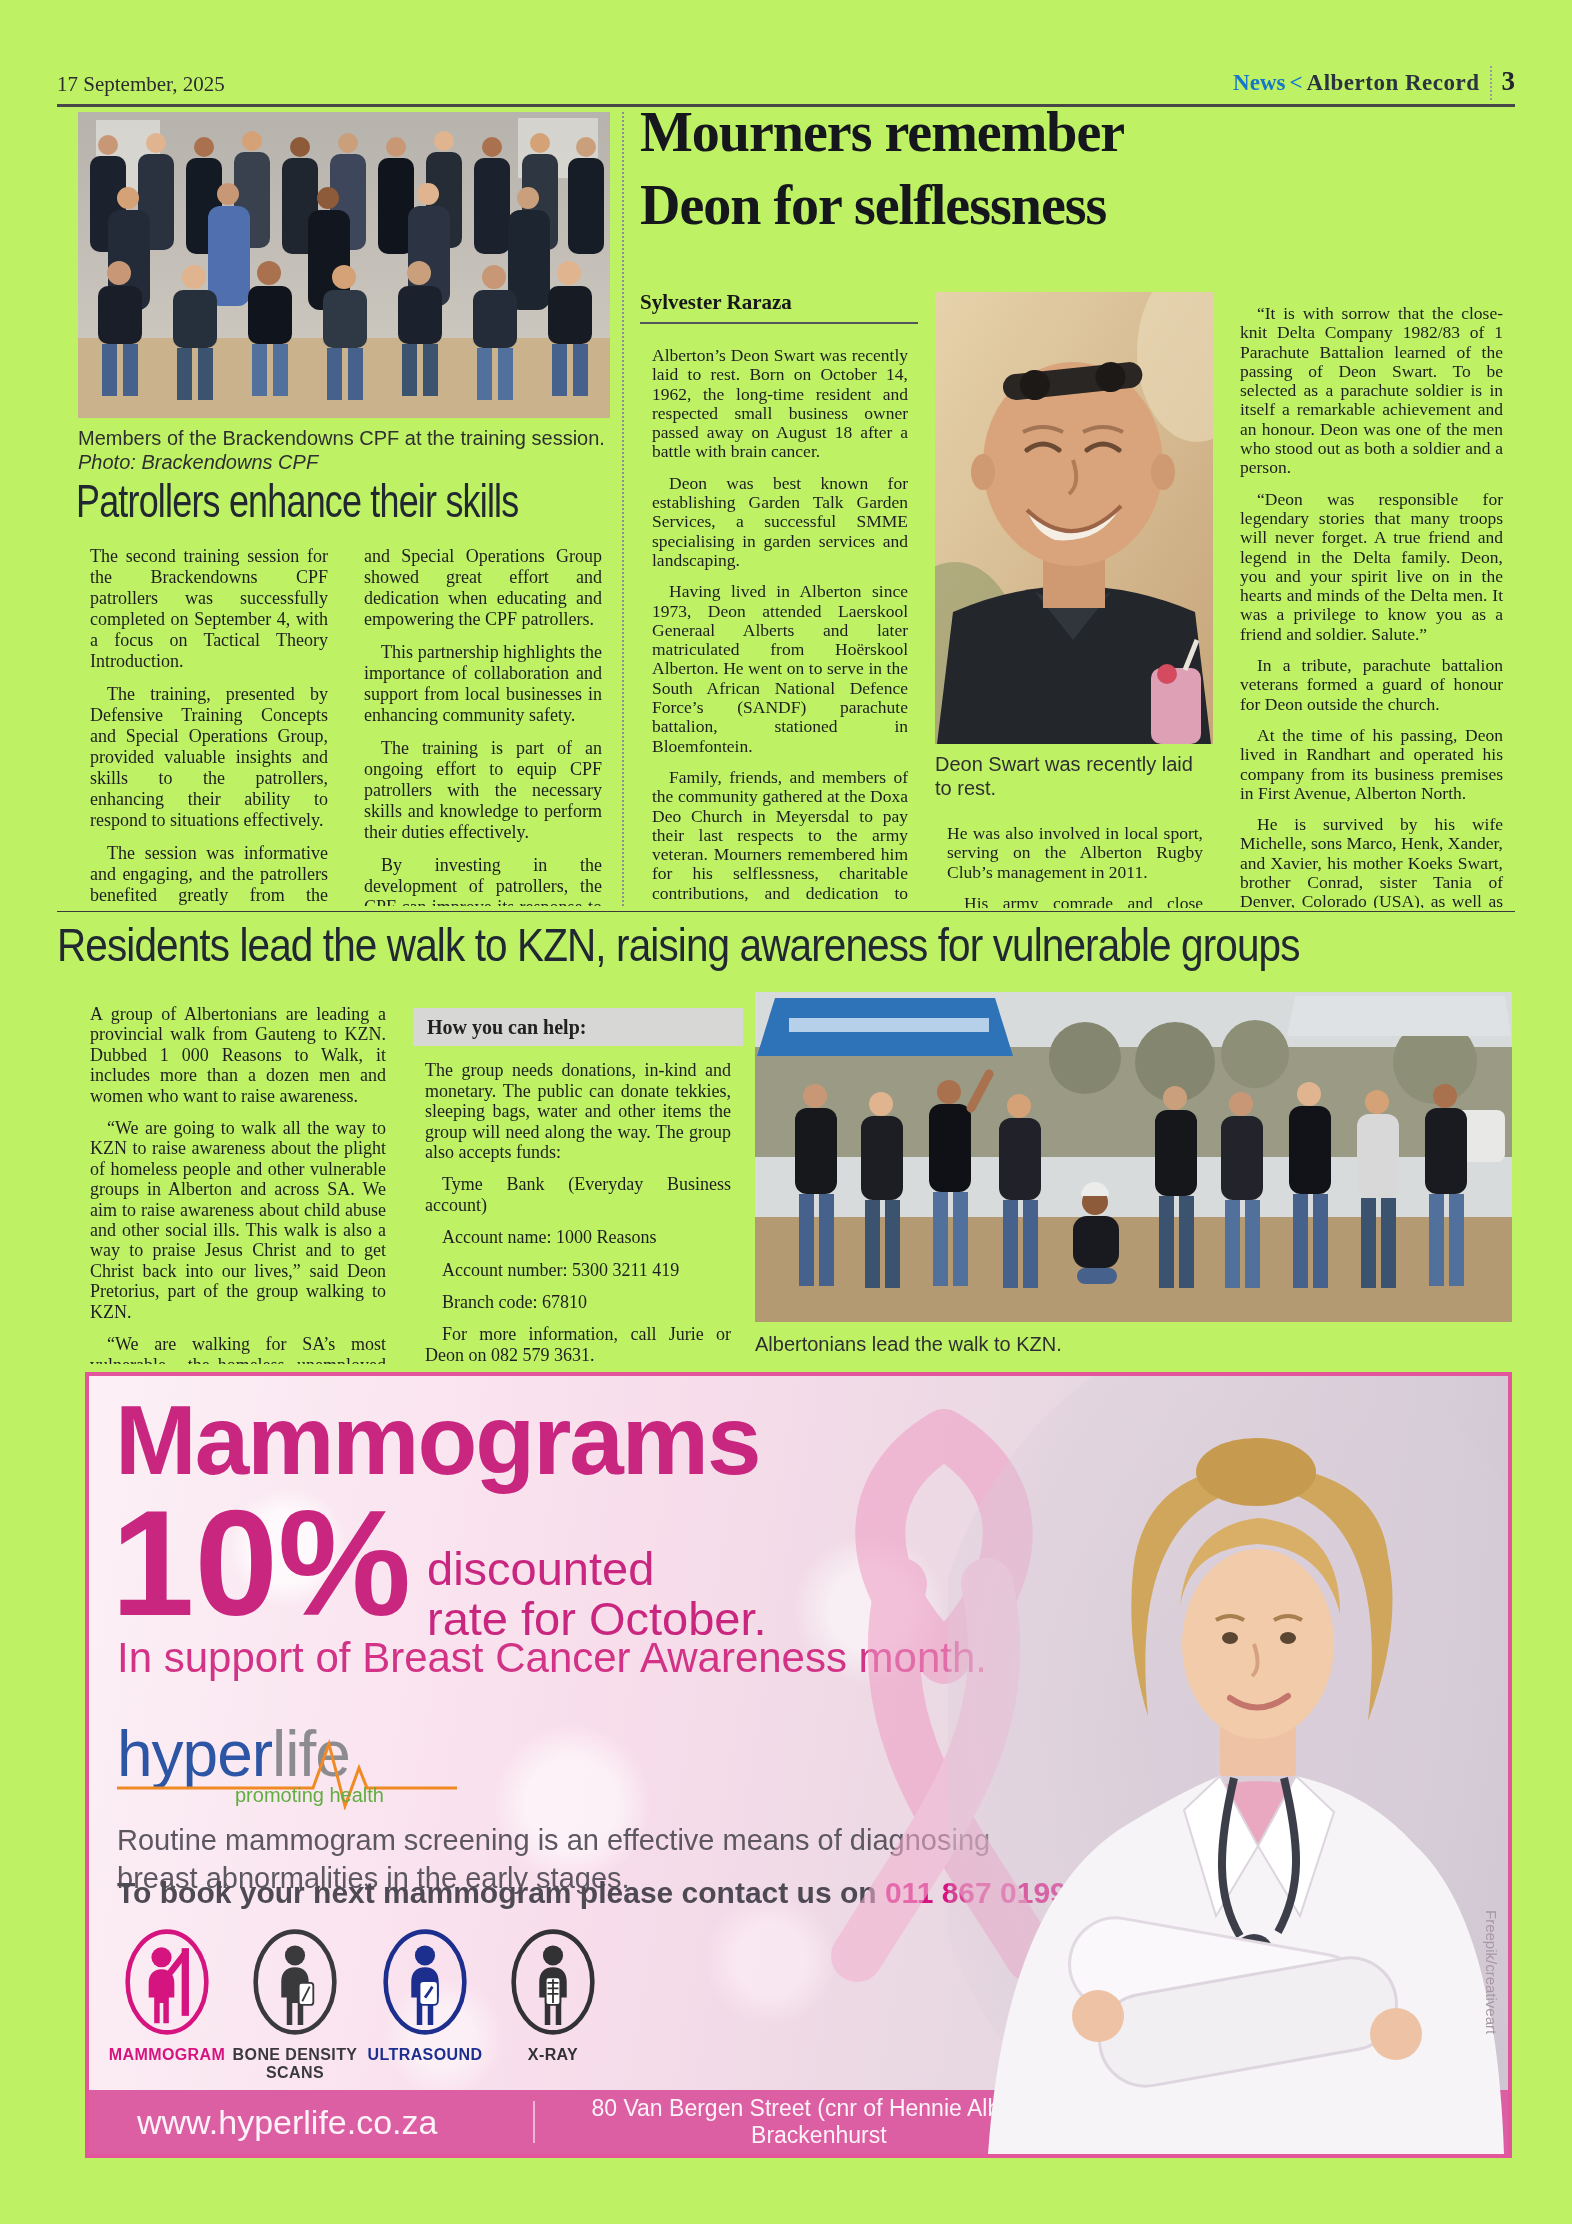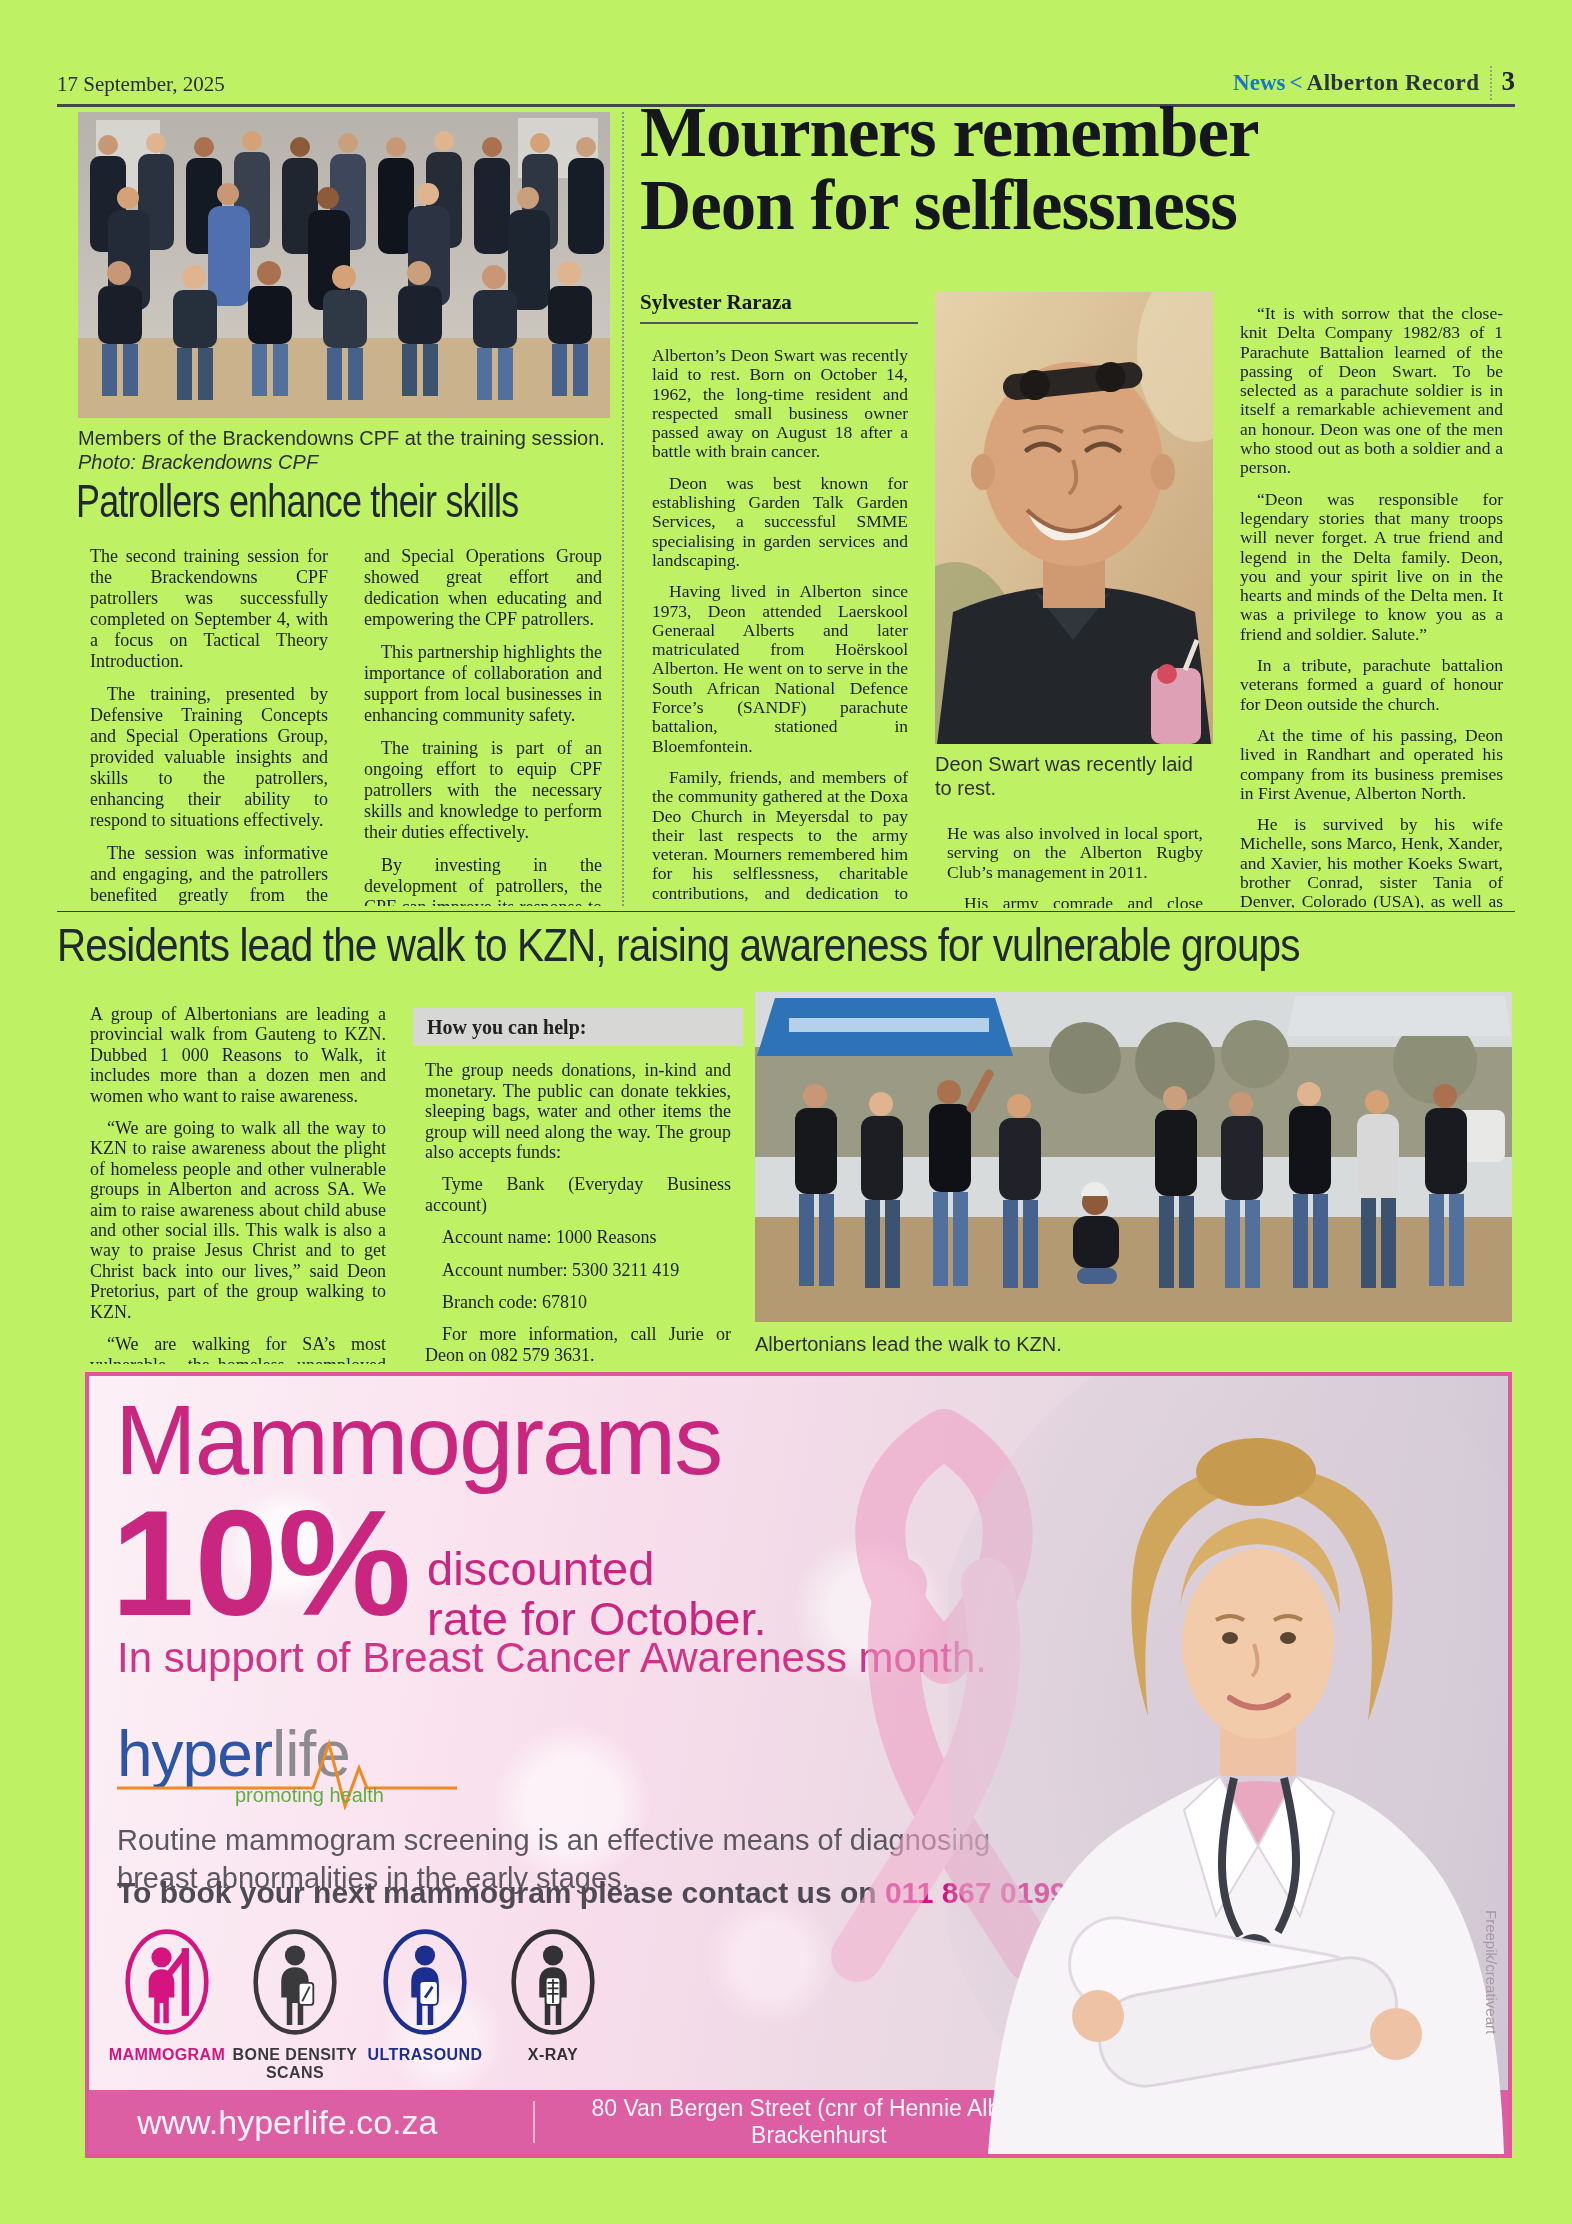--- a/index.html
+++ b/index.html
@@ -15,21 +15,21 @@
   .hdr-dots{border-left:2px dotted #9a9a9a;height:34px;align-self:center;margin:0 6px;}
   .hdr-page{font-weight:700;font-size:27px;color:#23262b;}
   .hdr-rule{left:57px;top:104px;width:1458px;height:3px;background:#474749;}
   
   .photo{overflow:hidden;background:#cfcac2;}
   .caption{font-family:"Liberation Sans", sans-serif;font-size:20px;line-height:24px;color:#2f2f31;}
   .caption .credit{font-style:italic;}
   
   .cond-head{font-family:"Liberation Sans", sans-serif;font-weight:400;color:#222831;
              transform-origin:left top;white-space:nowrap;}
-  .deon-head{font-weight:700;font-size:71px;line-height:73px;letter-spacing:-1px;color:#15171c;}
+  .deon-head{font-weight:700;font-size:56px;line-height:73px;letter-spacing:-1px;color:#15171c;}
   
   .col{overflow:hidden;text-align:justify;}
   .para{margin:12px;}
   .para + .para{text-indent:17px;}
   .pat-col{font-size:18px;line-height:21px;color:#1e1e20;}
   .deon-col{font-size:17.5px;line-height:19.3px;color:#1e1e20;}
   .kzn-col{font-size:18px;line-height:20.4px;color:#1e1e20;}
   .byline{font-weight:700;font-size:21px;color:#17171a;}
   .rule{background:#55555a;}
   .vdots{border-left:2px dotted #8e8e90;}
@@ -38,21 +38,21 @@
   .ad{left:85px;top:1372px;width:1427px;height:786px;border:4px solid #e3569e;box-sizing:border-box;
       background:
         radial-gradient(circle at 14% 22%, rgba(255,255,255,.75) 0 36px, rgba(255,255,255,0) 60px),
         radial-gradient(circle at 34% 55%, rgba(255,255,255,.6) 0 46px, rgba(255,255,255,0) 80px),
         radial-gradient(circle at 25% 85%, rgba(255,255,255,.5) 0 30px, rgba(255,255,255,0) 60px),
         radial-gradient(circle at 55% 30%, rgba(255,255,255,.55) 0 40px, rgba(255,255,255,0) 76px),
         radial-gradient(circle at 48% 75%, rgba(255,240,248,.6) 0 34px, rgba(255,255,255,0) 66px),
         linear-gradient(100deg,#fcf0f6 0%,#f8ddeb 38%,#e5d7e0 68%,#cdc5d1 100%);
       font-family:"Liberation Sans", sans-serif;}
   .ad .abs{position:absolute;}
-  .ad-title{left:26px;top:8px;font-size:98px;font-weight:400;letter-spacing:-2px;color:#c9267f;}
+  .ad-title{left:26px;top:8px;font-size:98px;font-weight:700;letter-spacing:-2px;color:#c9267f;}
   .ad-pct{left:22px;top:112px;font-size:150px;line-height:150px;font-weight:700;color:#c9267f;}
   .ad-disc{left:338px;top:168px;font-size:47px;line-height:50px;font-weight:400;color:#c9267f;}
   .ad-support{left:28px;top:258px;font-size:42px;color:#d23386;}
   .ad-offer{left:28px;top:312px;font-size:31px;color:#c9267f;}
   .ad-logo{left:28px;top:346px;width:340px;height:88px;}
   .logo-word{font-size:64px;line-height:64px;letter-spacing:-1px;}
   .logo-hyper{color:#2d55a5;}
   .logo-life{color:#8b8b90;}
   .logo-tag{position:absolute;left:118px;top:62px;font-size:20px;color:#5fae3f;}
   .ad-body{left:28px;font-size:29px;color:#5c5761;}

